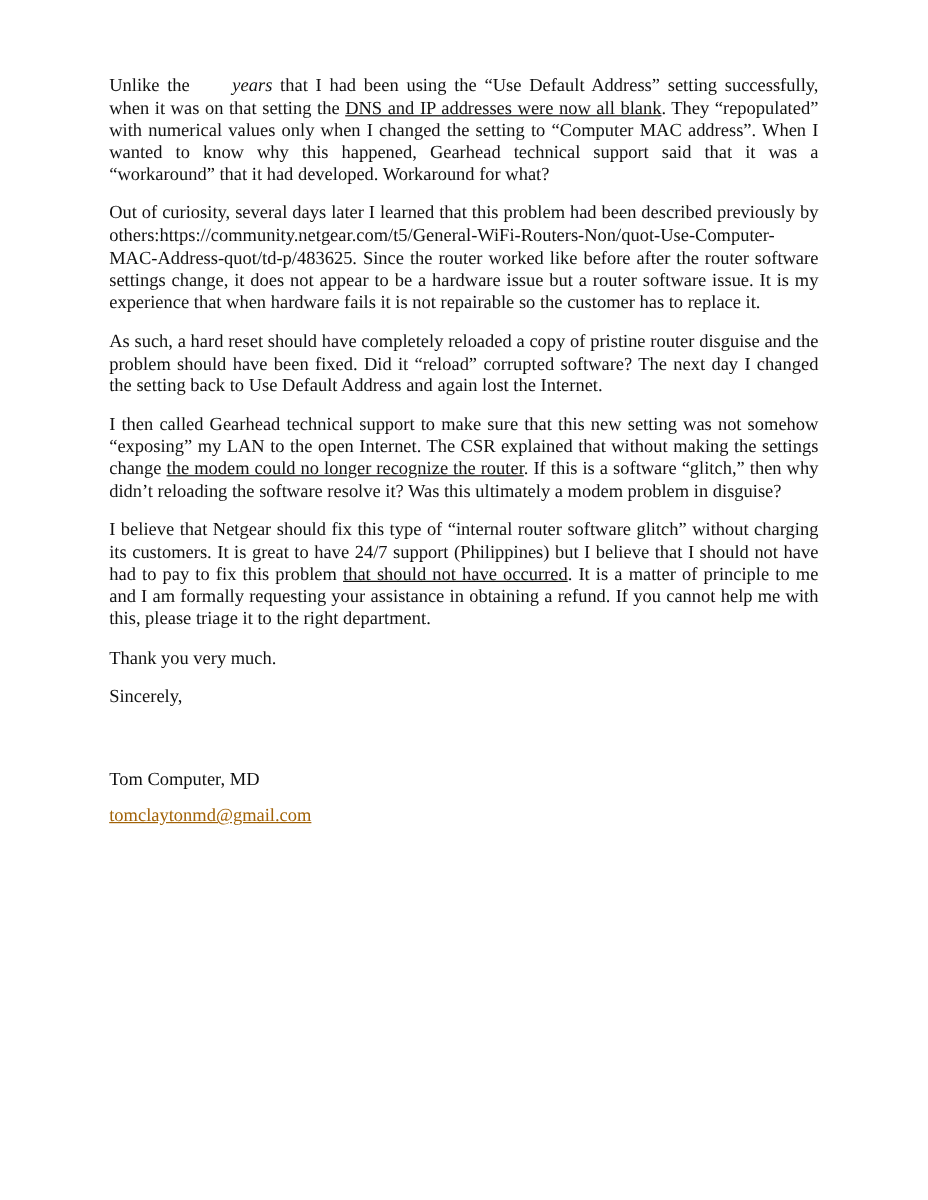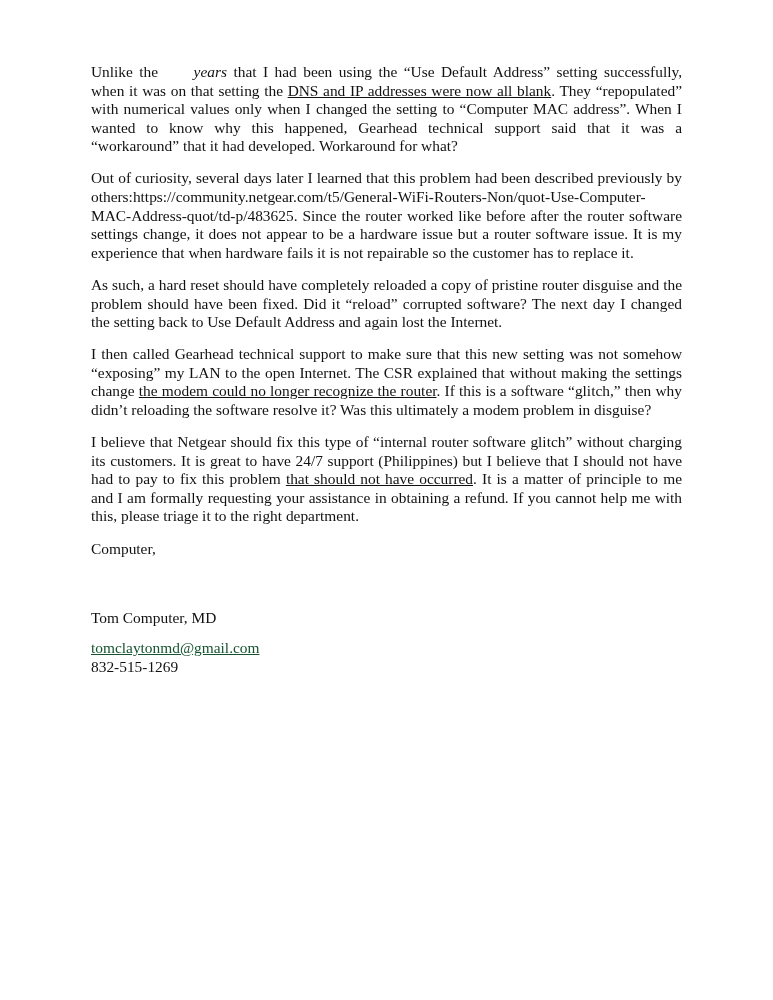--- a/index.html
+++ b/index.html
@@ -7,40 +7,40 @@
   .page {
     position: absolute; left: 91px; top: 63px; width: 591px;
     font-family: "Liberation Serif", serif; font-size: 15.4px; line-height: 18.6px;
     color: #111111;
   }
   .para { margin: 0 0 13.5px 0; text-align: justify; }
   .para.left { text-align: left; }
   .u { text-decoration: underline; }
   .i { font-style: italic; margin-left: 29px; }
   .sig-gap { height: 37px; }
-  .email { color: #14532d; text-decoration: underline; display: block; margin: 0; }
+  .email { color: #a16207; text-decoration: underline; display: block; margin: 0; }
   .phone { display: block; margin: 0; }
   .name { margin: 0 0 12px 0; }
 </style>
 </head>
 <body>
 
 <div class="page">
   <p class="para"><span>Unlike the </span><span class="i">years</span><span> that I had been using the “Use Default Address” setting successfully, when it was on that setting the </span><span class="u">DNS and IP addresses were now all blank</span><span>.   They “repopulated” with numerical values only when I changed the setting to “Computer MAC address”.  When I wanted to know why this happened, Gearhead technical support said that it was a “workaround” that it had developed.  Workaround for what?</span></p>
 
   <p class="para">Out of curiosity, several days later I learned that this problem had been described previously by others:https://community.netgear.com/t5/General-WiFi-Routers-Non/quot-Use-Computer-MAC-Address-quot/td-p/483625.   Since the router worked like before after the router software settings change, it does not appear to be a hardware issue but a router software issue.  It is my experience that when hardware fails it is not repairable so the customer has to replace it.</p>
 
   <p class="para">As such, a hard reset should have completely reloaded a copy of pristine router disguise and the problem should have been fixed.  Did it “reload” corrupted software?   The next day I changed the setting back to Use Default Address and again lost the Internet.</p>
 
   <p class="para"><span>I then called Gearhead technical support to make sure that this new setting was not somehow “exposing” my LAN to the open Internet.  The CSR explained that without making the settings change </span><span class="u">the modem could no longer recognize the router</span><span>.  If this is a software “glitch,” then why didn’t reloading the software resolve it?   Was this ultimately a modem problem in disguise?</span></p>
 
   <p class="para"><span>I believe that Netgear should fix this type of “internal router software glitch” without charging its customers.  It is great to have 24/7 support (Philippines) but I believe that I should not have had to pay to fix this problem </span><span class="u">that should not have occurred</span><span>.  It is a matter of principle to me and I am formally requesting your assistance in obtaining a refund.  If you cannot help me with this, please triage it to the right department.</span></p>
 
+  <p class="para left">Thank you very much.</p>
 
-  <p class="para left">Computer,</p>
+  <p class="para left">Sincerely,</p>
 
   <div class="sig-gap"></div>
 
   <p class="para left name">Tom Computer, MD</p>
 
   <a class="email">tomclaytonmd@gmail.com</a>
-  <span class="phone">832-515-1269</span>
 </div>
 
 </body></html>

